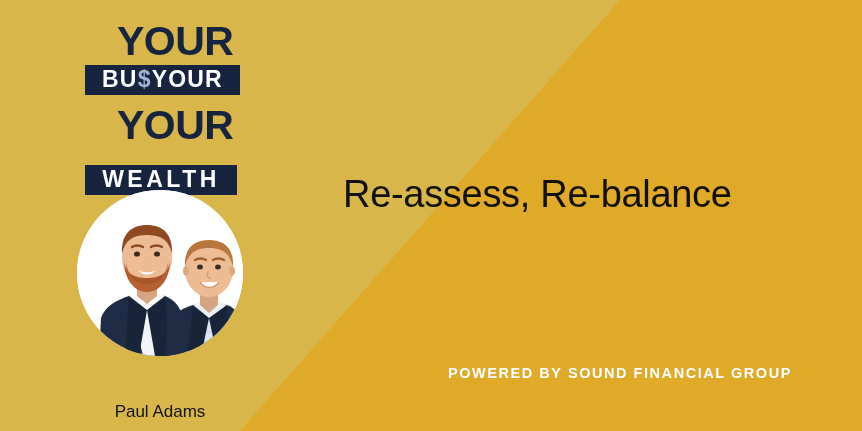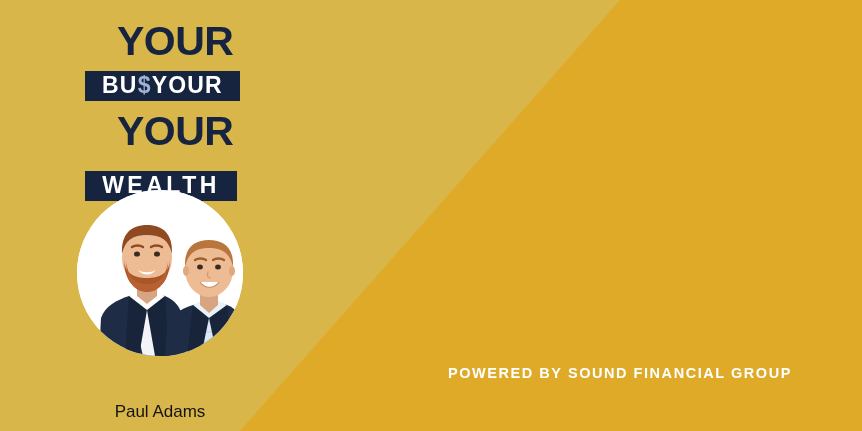--- a/index.html
+++ b/index.html
@@ -56,21 +56,21 @@
     display: flex;
     align-items: center;
     justify-content: center;
   }
 
   .logo-bar.business {
     width: 155px;
     height: 30px;
     font-size: 23px;
     letter-spacing: 1.2px;
-    margin-top: 10px;
+    margin-top: 4px;
   }
 
   .logo-bar.wealth {
     width: 152px;
     height: 30px;
     font-size: 23px;
     letter-spacing: 3.5px;
     margin-top: 20px;
   }
 
@@ -229,17 +229,18 @@
       <path d="M131 82 C130 86 130 87 133 88" stroke="#D49B74" stroke-width="1.4" fill="none" stroke-linecap="round"></path>
     </svg>
   </div>
 
   <div class="host-names">
     <div>Paul Adams</div>
   </div>
 
 
   <div class="episode-title">
+    <div>Re-assess, Re-balance</div>
   </div>
 
   <div class="powered-by">POWERED BY SOUND FINANCIAL GROUP</div>
 
 </div>
 
 </body></html>

